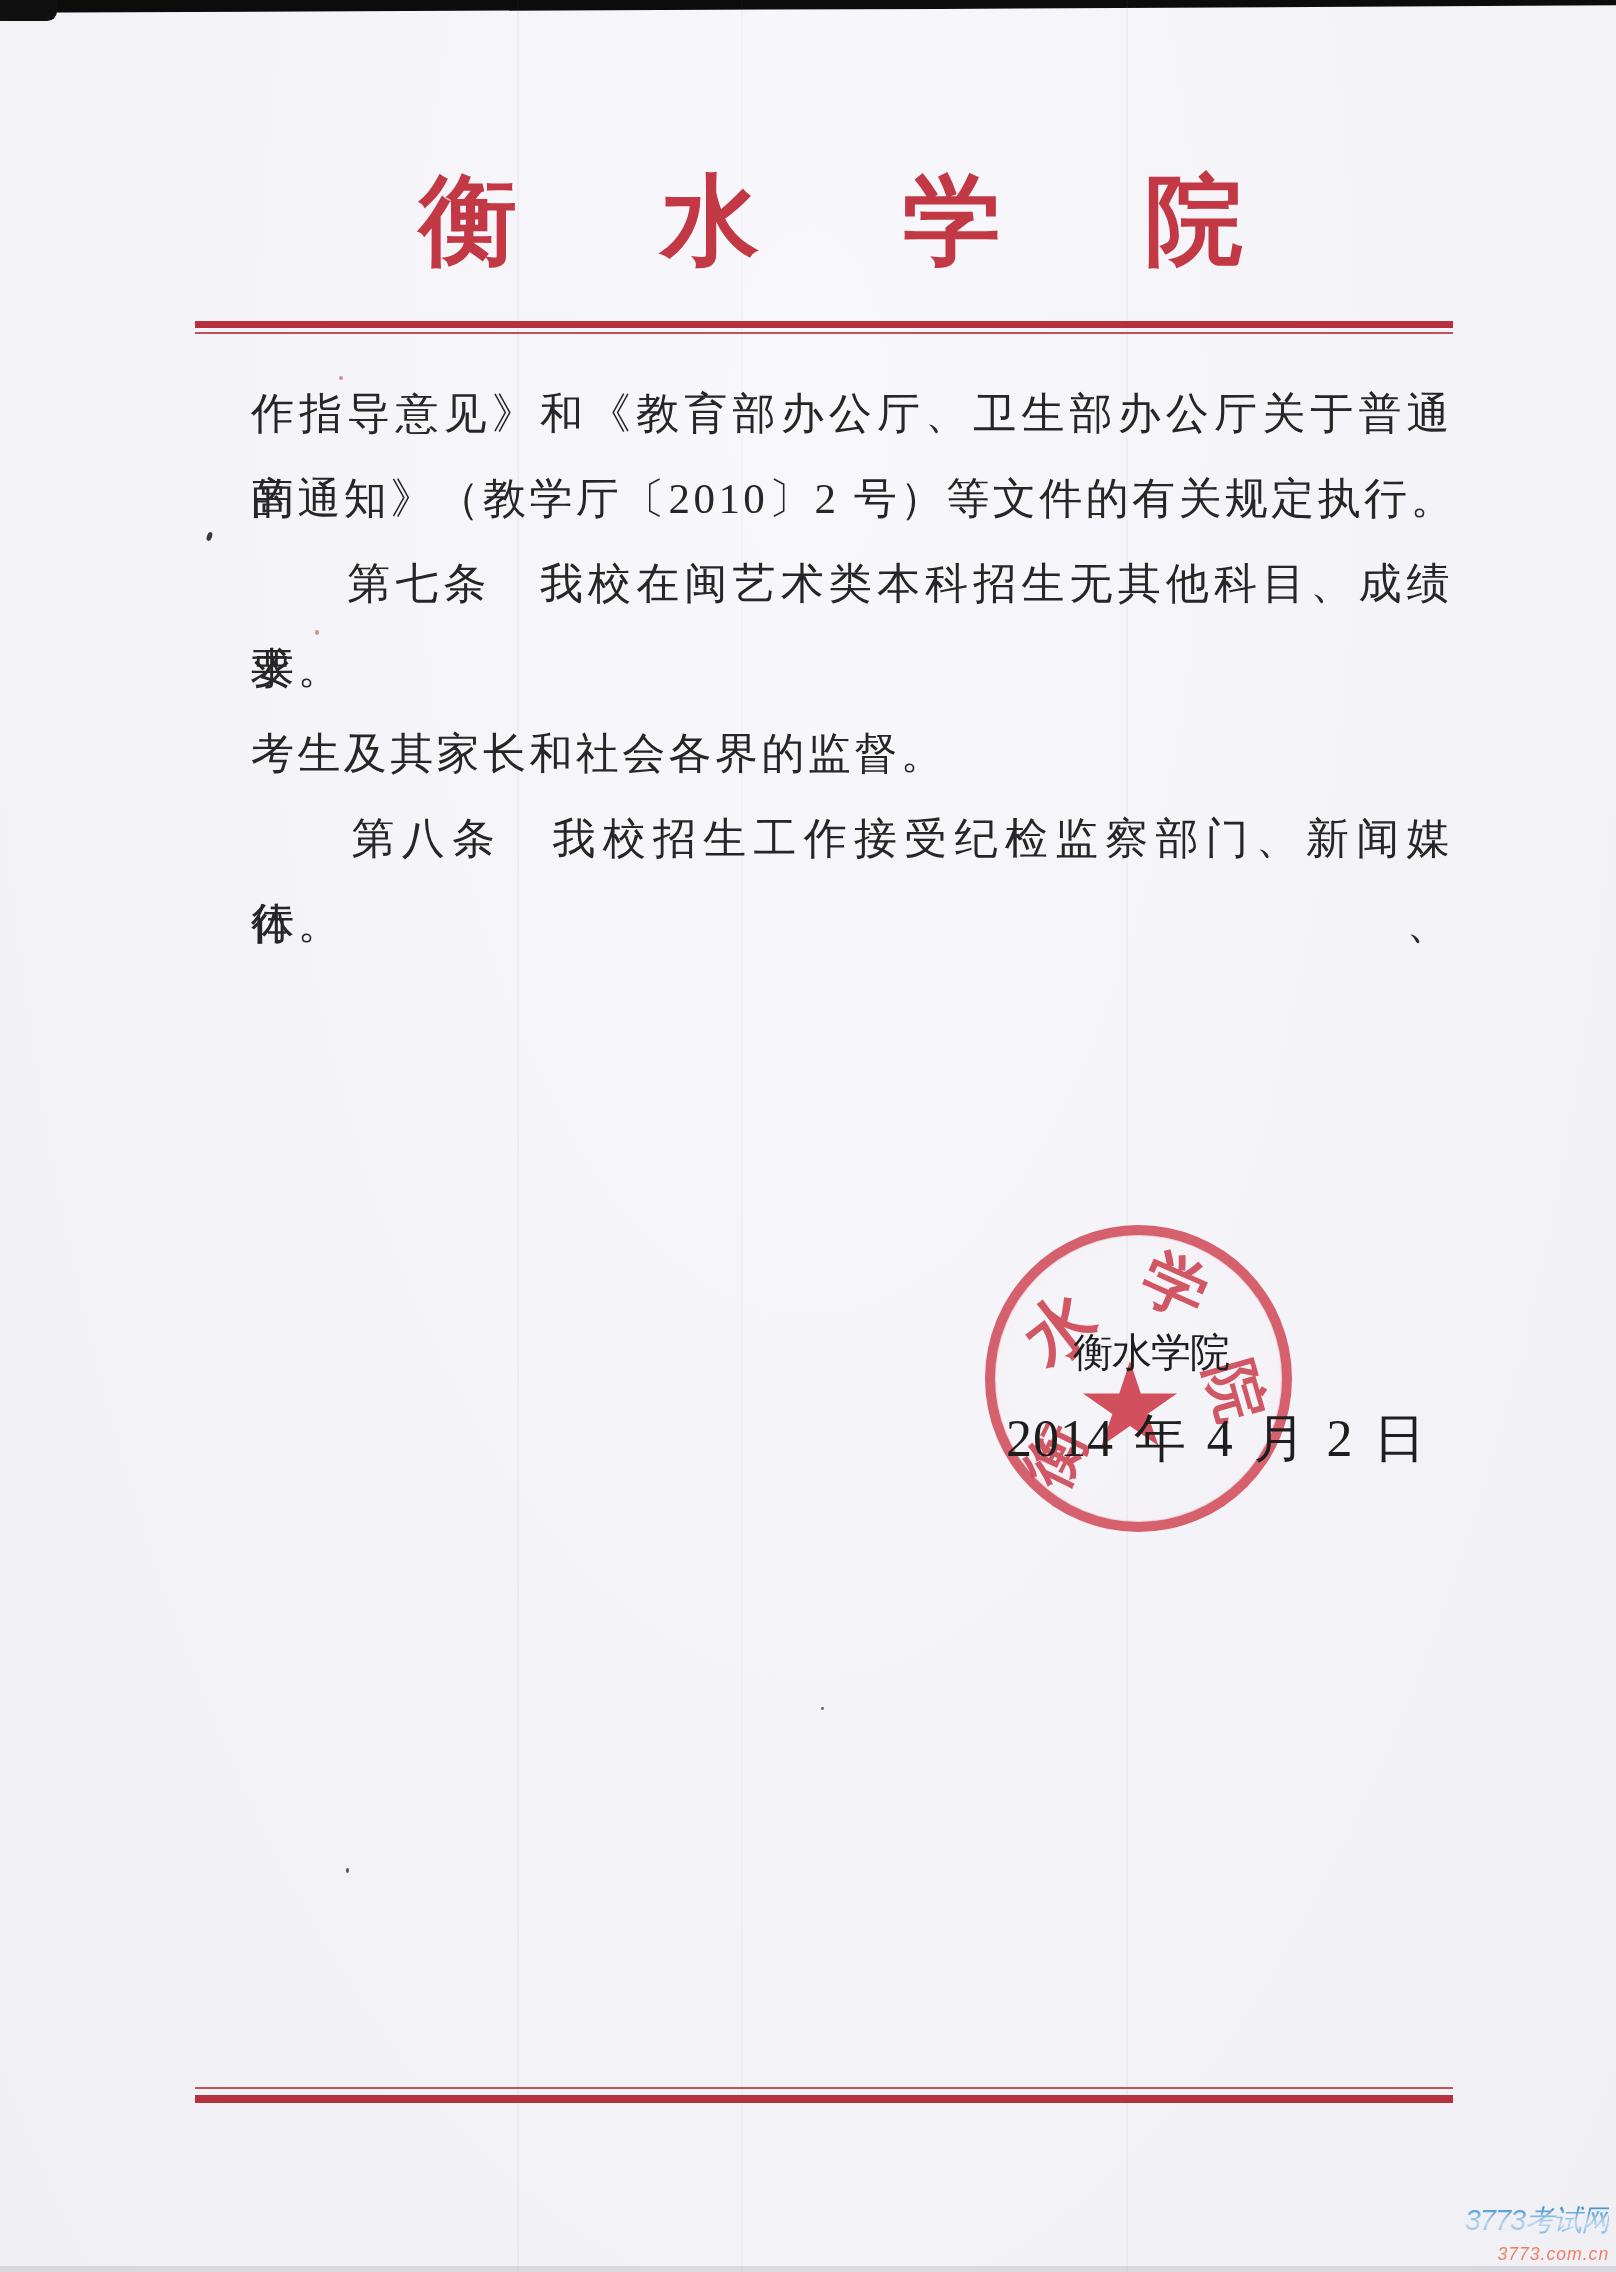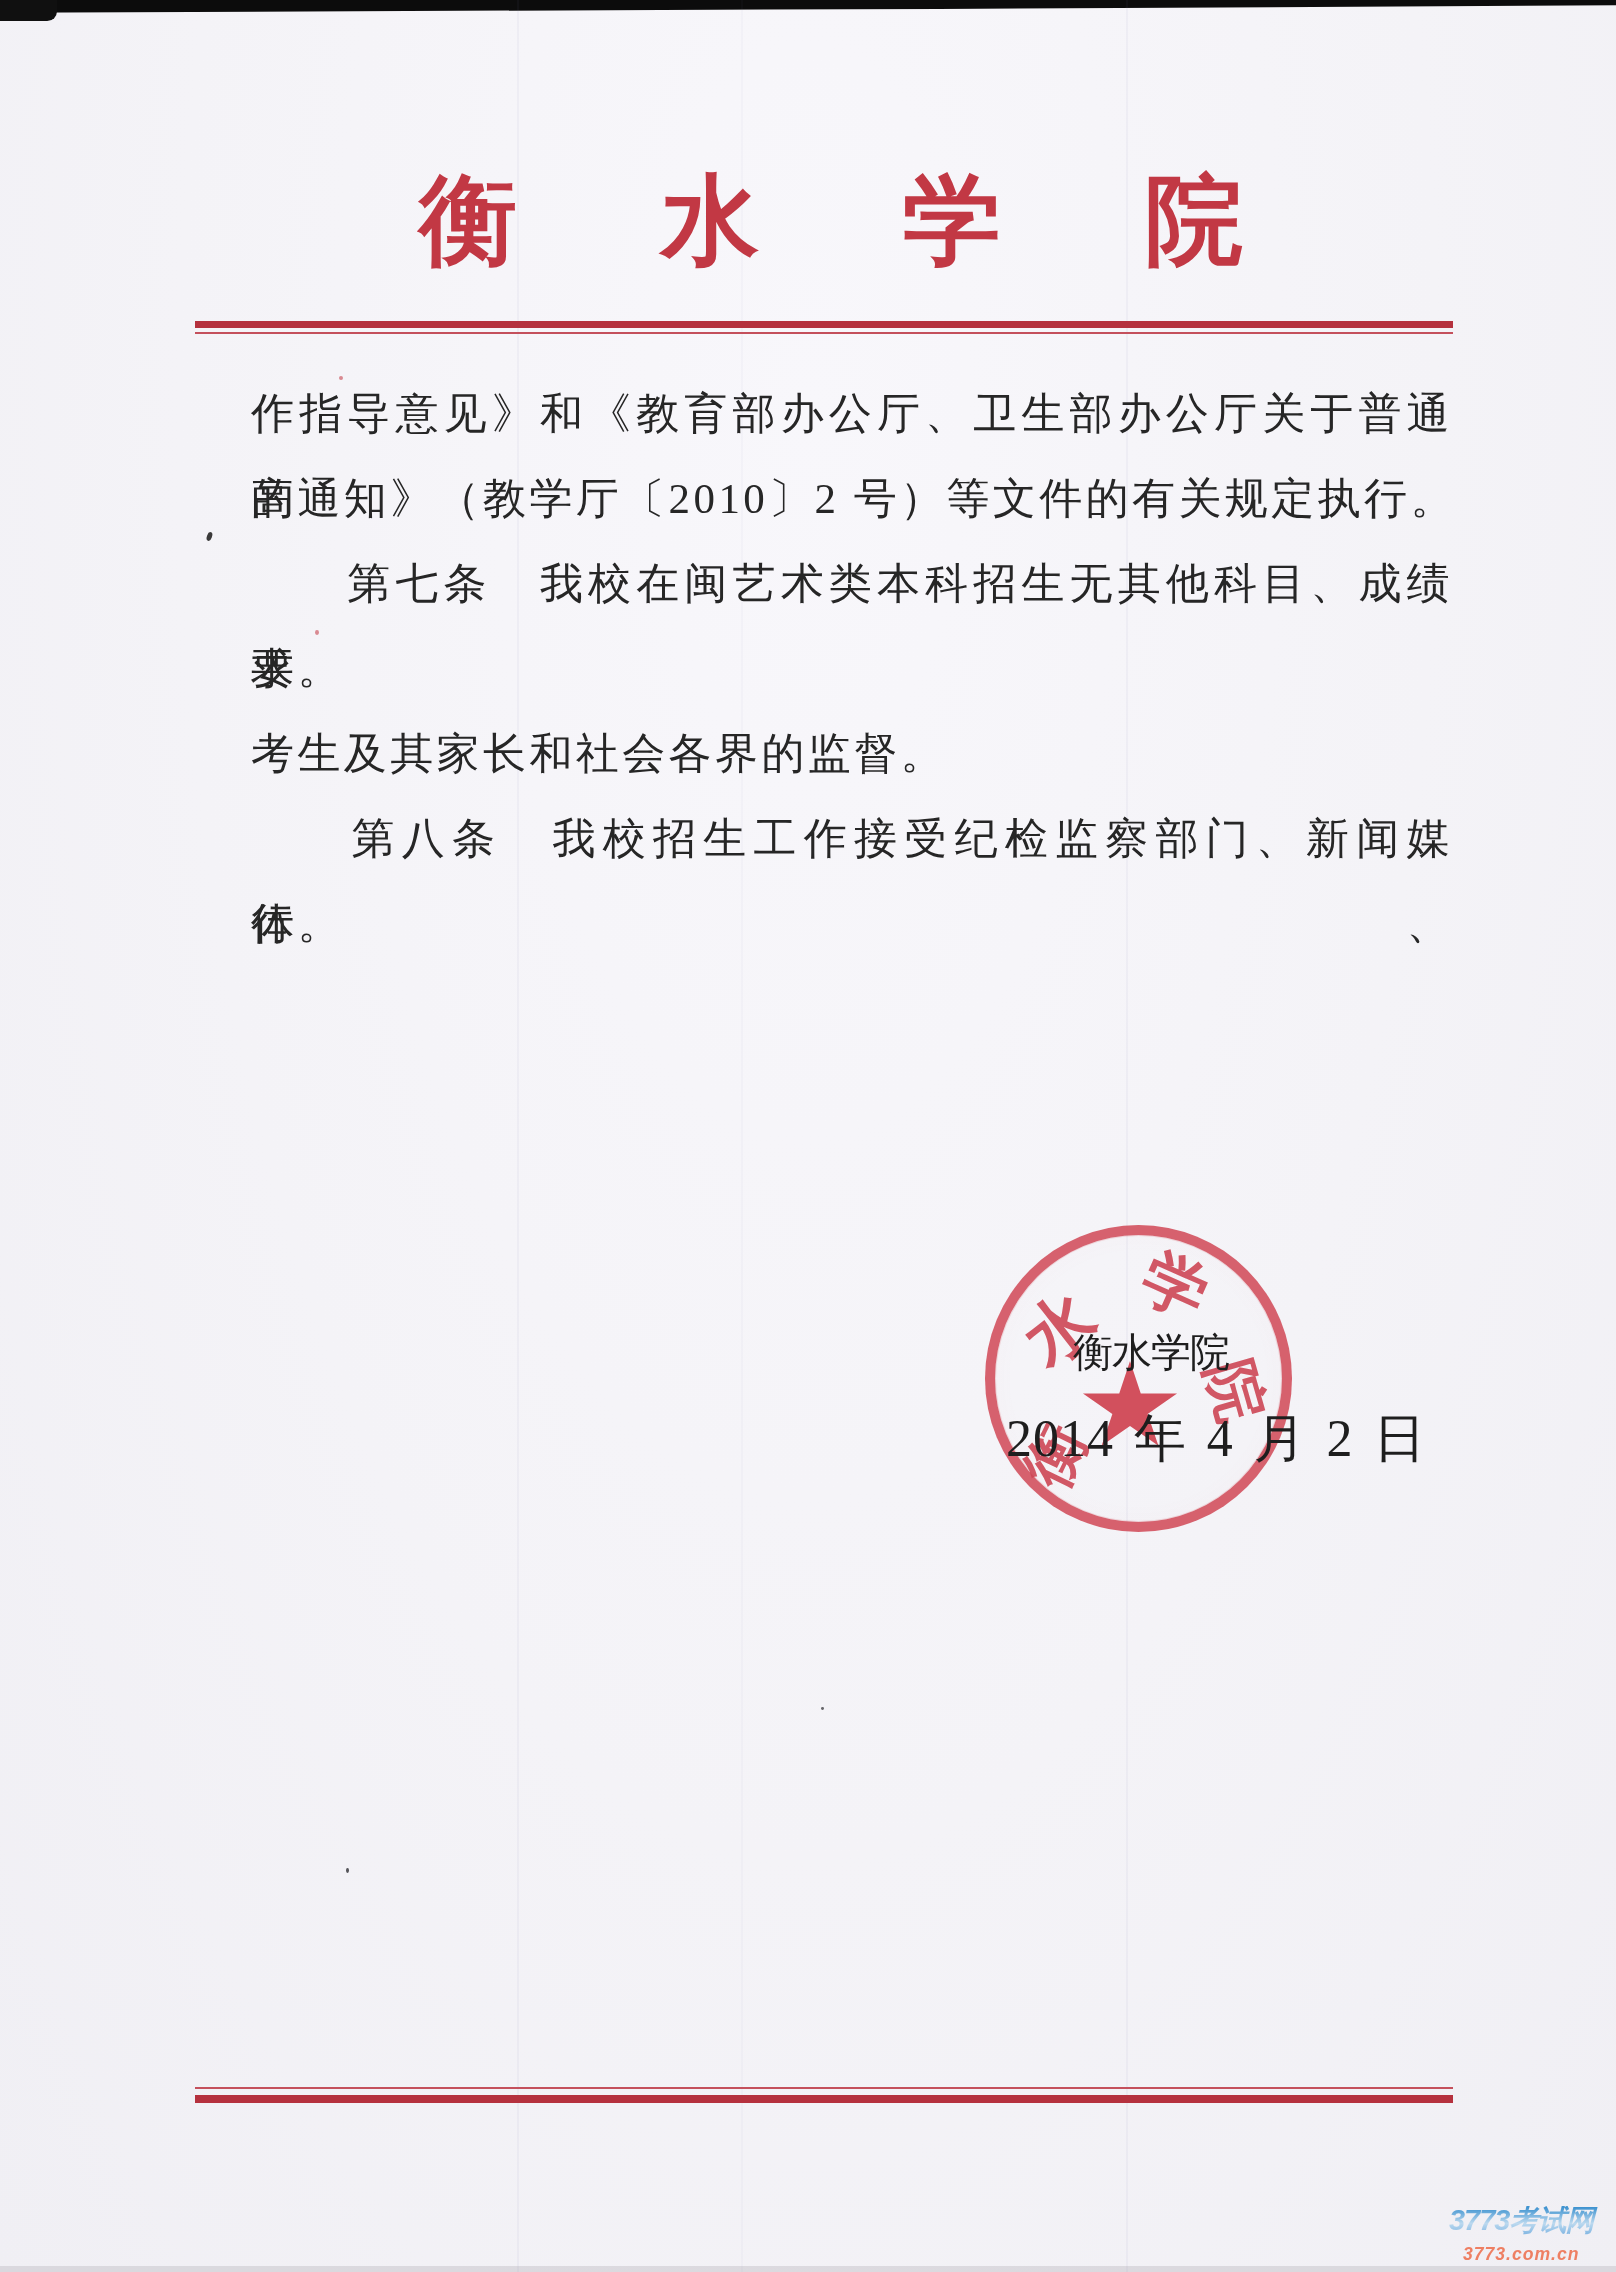--- a/index.html
+++ b/index.html
@@ -71,22 +71,22 @@
     position:absolute;left:1073px;top:1323px;z-index:3;
     font-size:40px;line-height:1;letter-spacing:-1px;color:#1e1e1e;white-space:pre;margin-top:10px;
   }
   .seal-date{
     position:absolute;left:1006px;top:1413px;z-index:3;
     font-size:52px;line-height:1;letter-spacing:1px;word-spacing:5.9px;color:#1e1e1e;white-space:pre;
   }
 
   
   .watermark{
-    position:absolute;right:7.8px;top:2206px;width:176px;text-align:center;
-    font-family:"Liberation Sans","DejaVu Sans",sans-serif;font-weight:bold;font-style:italic;
+    position:absolute;right:7.8px;top:2206px;width:176px;text-align:right;
+    font-family:"Liberation Sans","DejaVu Sans",sans-serif;font-weight:normal;font-style:italic;
   }
   .wm-name{font-size:29px;line-height:1;color:#5ba0d8;letter-spacing:-1px;}
   @supports ((-webkit-background-clip:text) or (background-clip:text)){
     .wm-name{
       background:linear-gradient(180deg,#3f93d0 5%,#bcd9ef 60%,#7fb5e2 100%);
       -webkit-background-clip:text;background-clip:text;color:transparent;
     }
   }
   .wm-url{font-size:17.6px;line-height:1.1;color:#ee7f63;letter-spacing:1px;margin-top:10px;}
 </style>

